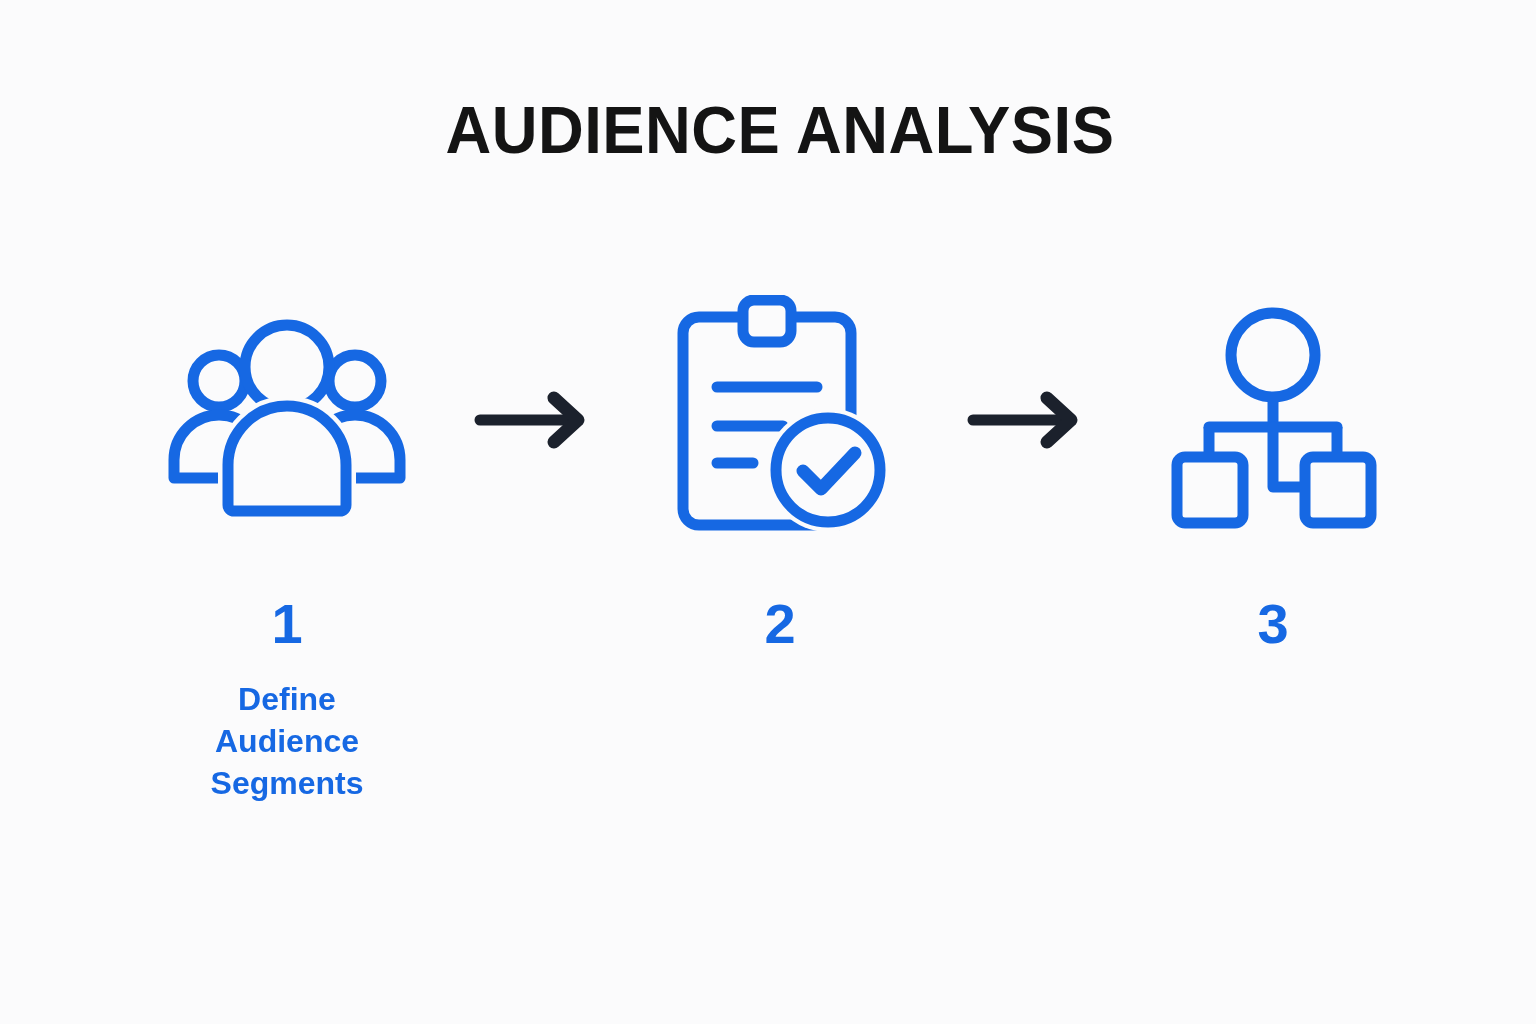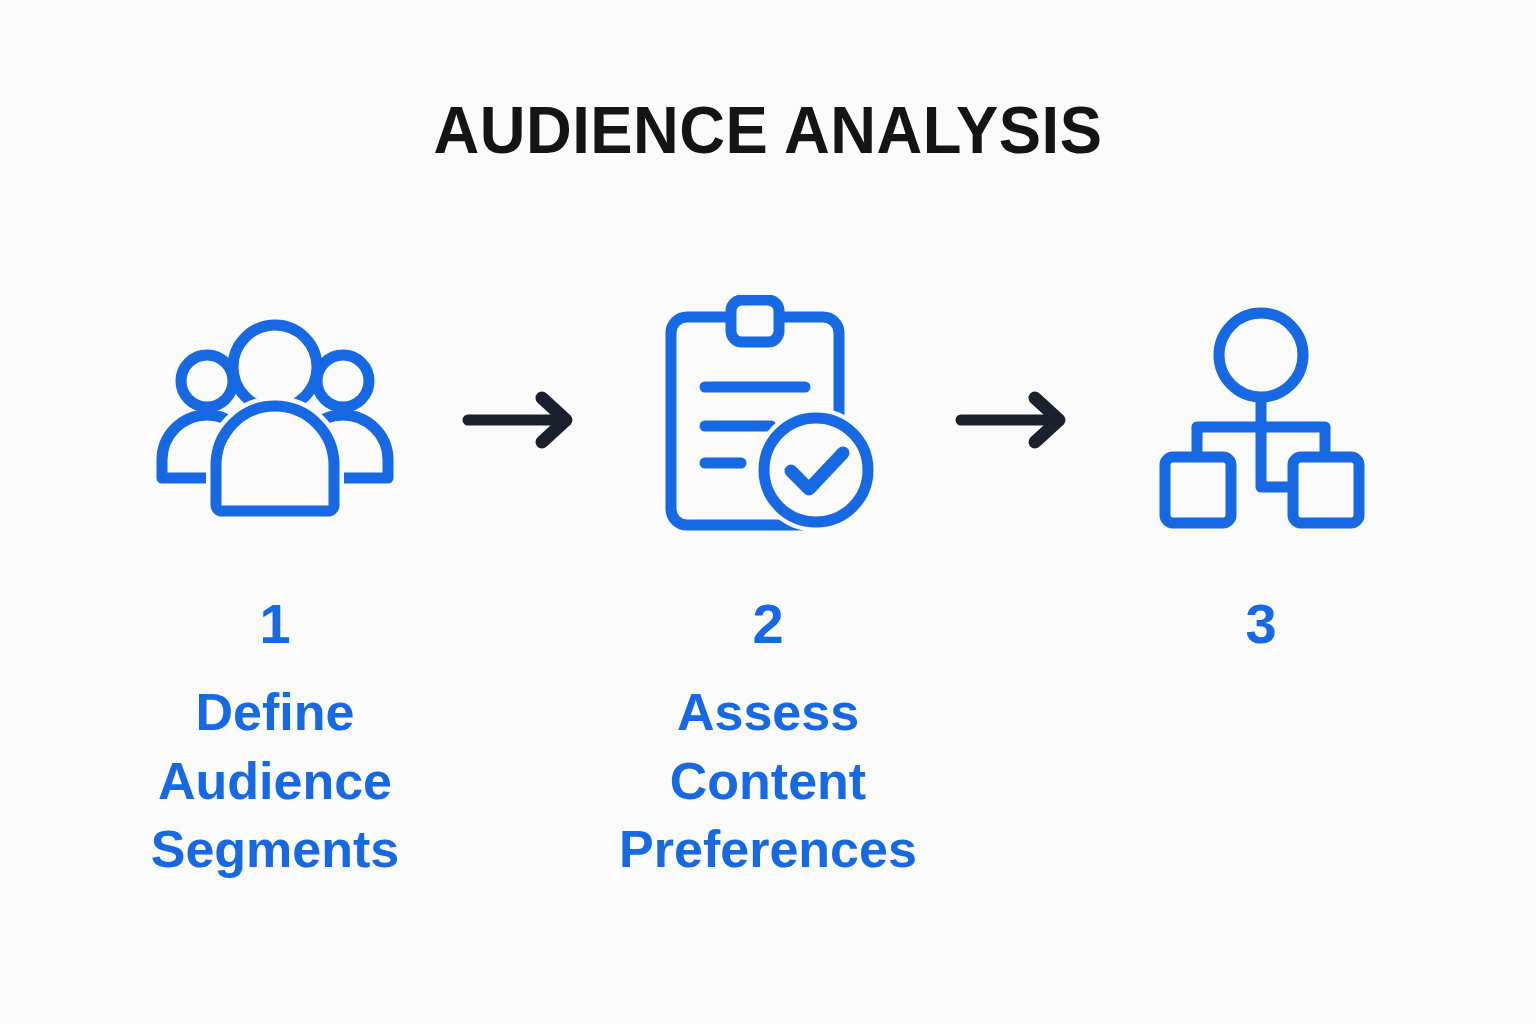--- a/index.html
+++ b/index.html
@@ -14,20 +14,21 @@
     font-family: "Liberation Sans", sans-serif;
     overflow: hidden;
     position: relative;
   }
 
   .canvas {
     position: relative;
     width: 1380px;
     height: 1024px;
     background: #fbfbfc;
+    margin-left: 12px;
   }
 
   
   .title {
     position: absolute;
     top: 96px;
     left: 0;
     width: 1536px;
     text-align: center;
     font-family: "Liberation Sans", sans-serif;
@@ -80,21 +81,21 @@
     font-size: 56px;
     line-height: 1;
     color: #1668e3;
     text-align: center;
   }
 
   .step-label {
     margin-top: 26px;
     font-family: "Liberation Sans", sans-serif;
     font-weight: 700;
-    font-size: 52px;
+    font-size: 32px;
     line-height: 1.32;
     color: #1668e3;
     text-align: center;
     white-space: pre-line;
   }
 
   
   .arrow {
     width: 130px;
     height: 240px;
@@ -164,23 +165,20 @@
           <path d="M52 131 L118 131" stroke="#1668e3" stroke-width="11" stroke-linecap="round"></path>
           <path d="M52 168 L88 168" stroke="#1668e3" stroke-width="11" stroke-linecap="round"></path>
 
           <circle cx="163" cy="175" r="62" fill="#fbfbfc"></circle>
 
           <circle cx="163" cy="175" r="52" stroke="#1668e3" stroke-width="11" fill="none"></circle>
           <path d="M138 176 L156 194 L190 158" stroke="#1668e3" stroke-width="13" stroke-linecap="round" stroke-linejoin="round" fill="none"></path>
         </svg>
       </div>
       <div class="step-number">2</div>
-      <div class="step-label">Assess
-Content
-Preferences</div>
     </div>
 
     <div class="arrow-wrap">
       <div class="arrow">
         <svg width="120" height="60" viewBox="0 0 120 60" fill="none">
           <path d="M6 30 L100 30" stroke="#1b212c" stroke-width="11" stroke-linecap="round"></path>
           <path d="M80 8 L104 30 L80 52" stroke="#1b212c" stroke-width="13" stroke-linecap="round" stroke-linejoin="round" fill="none"></path>
         </svg>
       </div>
     </div>

